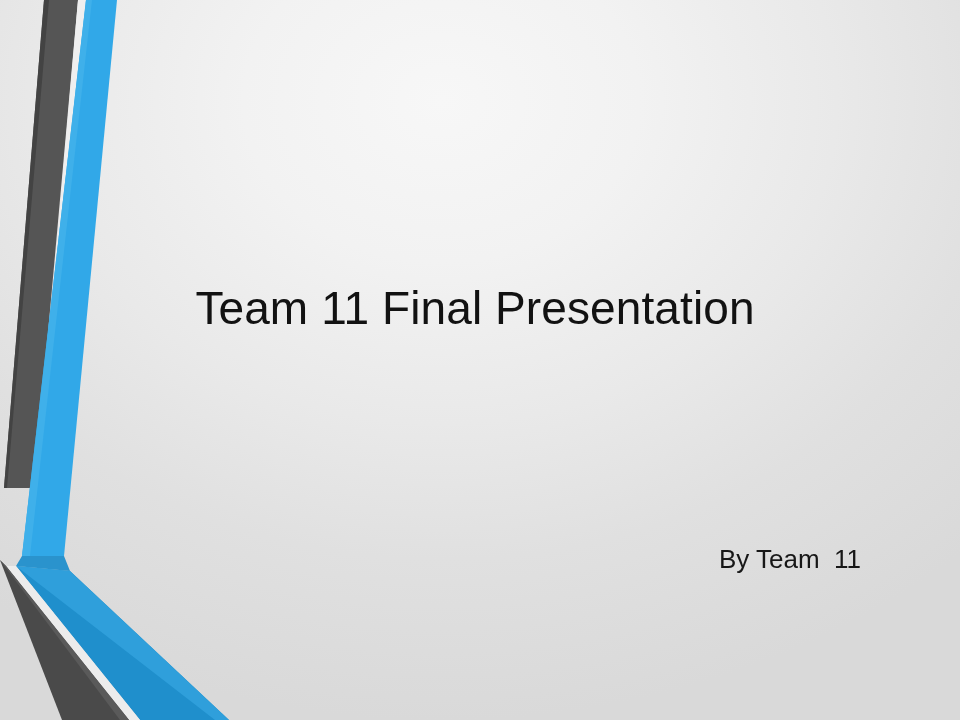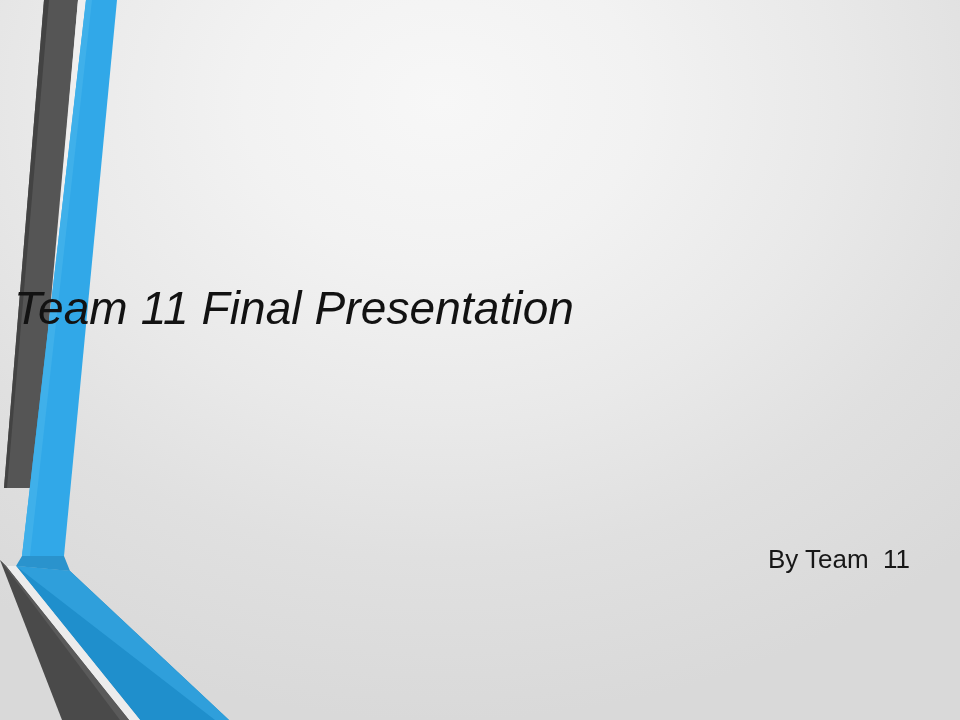--- a/index.html
+++ b/index.html
@@ -35,42 +35,41 @@
     width: 960px;
     height: 720px;
     pointer-events: none;
   }
 
   #title-block {
     position: absolute;
     left: 0;
     top: 281px;
     width: 936px;
-    text-align: left;
-    font-style: italic;
+    text-align: center;
   }
   #title-text {
     display: inline-block;
     font-family: "Liberation Sans", sans-serif;
     font-size: 46px;
     font-weight: normal;
     line-height: 1.18;
     color: #121212;
     letter-spacing: 0.1px;
     margin: 0;
     padding-left: 14px;
     white-space: pre;
   }
 
   #subtitle-block {
     position: absolute;
-    left: 610px;
+    left: 640px;
     top: 544px;
     width: 300px;
-    text-align: right;
+    text-align: center;
   }
   #subtitle-text {
     display: inline-block;
     font-family: "Liberation Sans", sans-serif;
     font-size: 26px;
     font-weight: normal;
     line-height: 1.2;
     color: #171717;
     margin: 0;
     white-space: pre;

